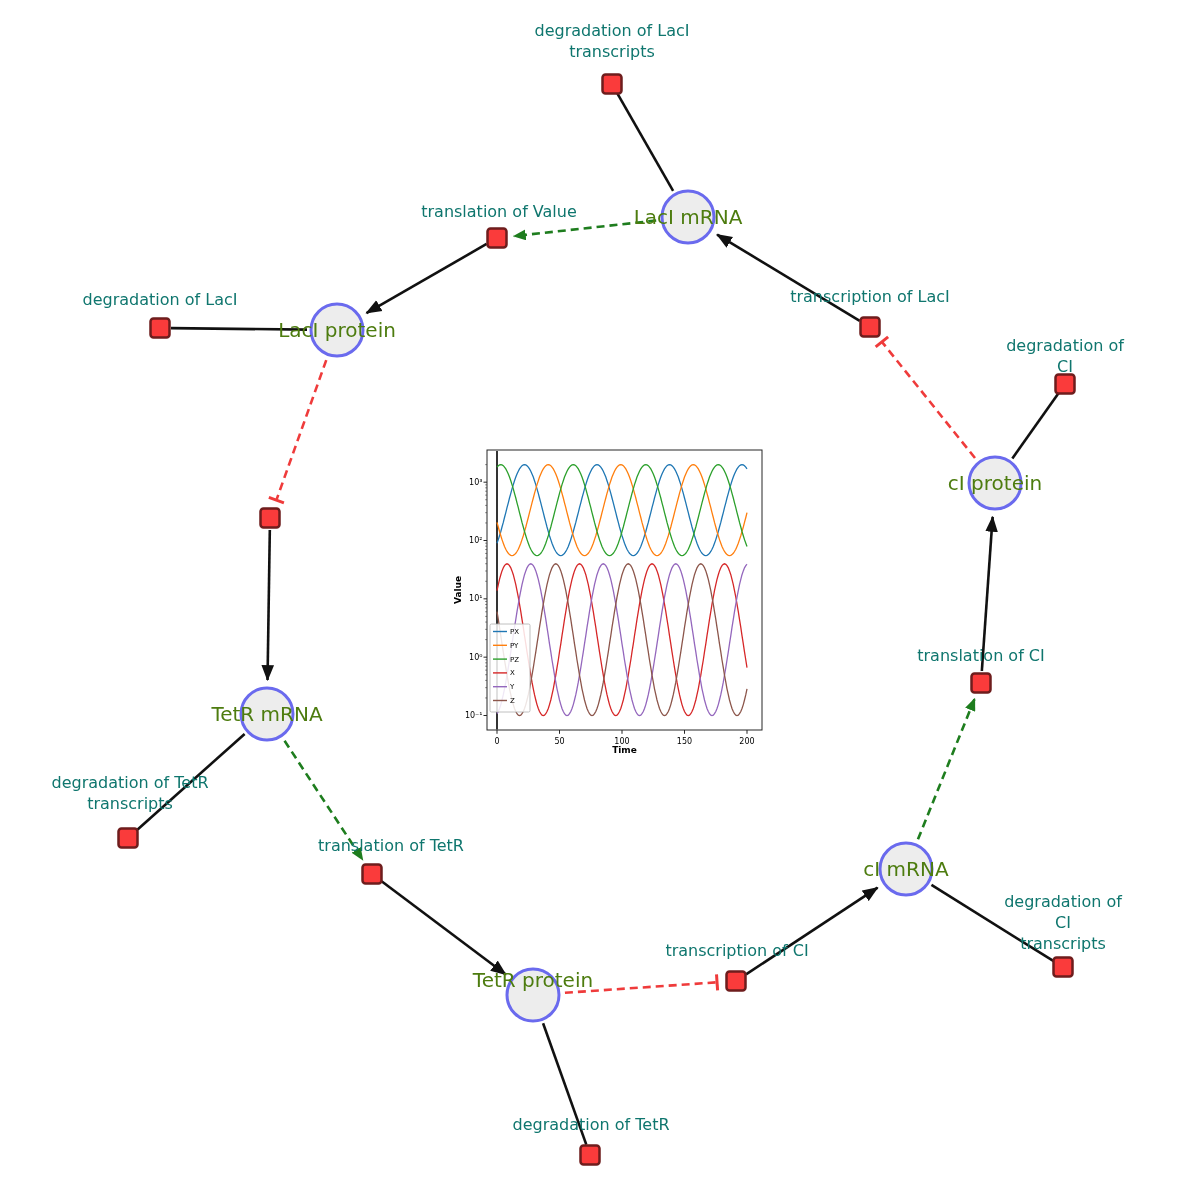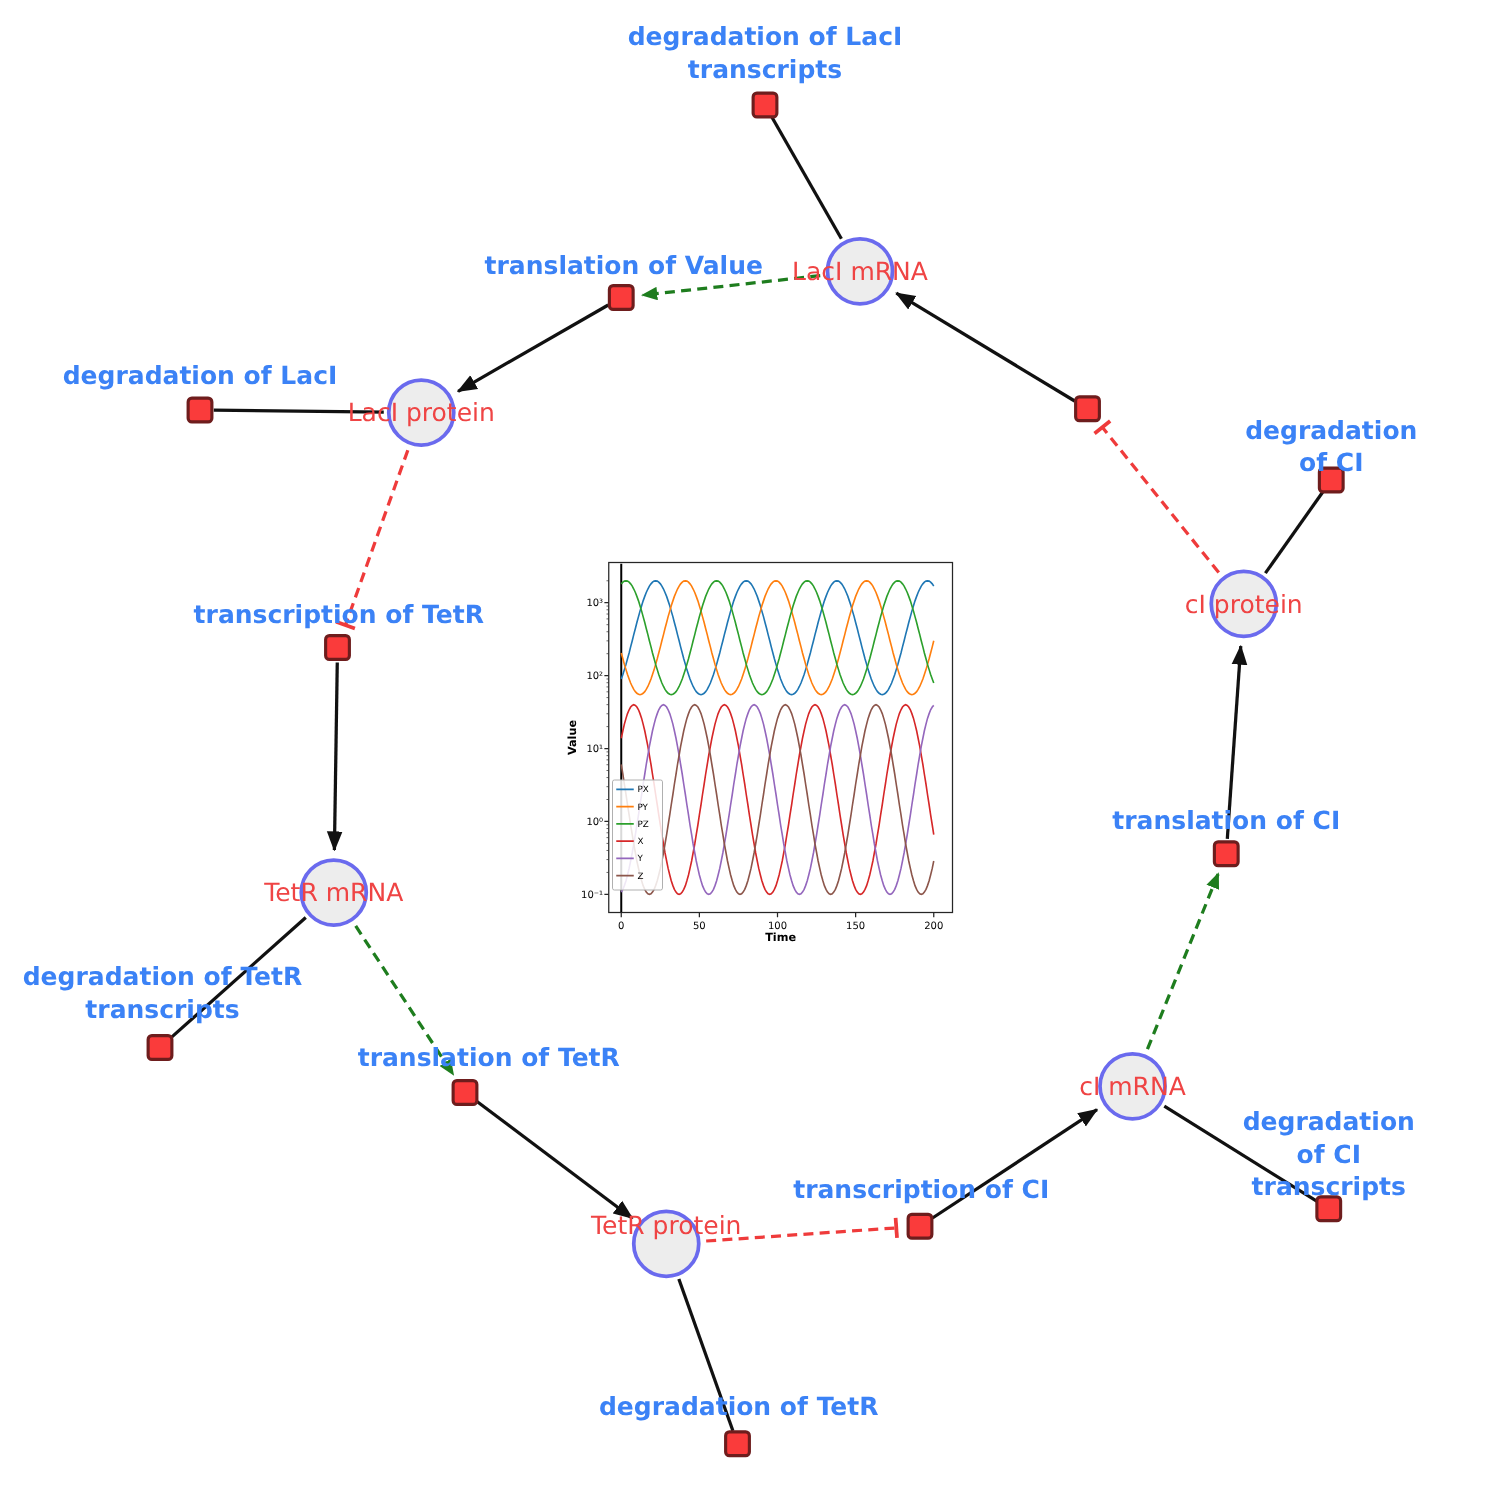--- a/index.html
+++ b/index.html
@@ -1,22 +1,22 @@
 <!DOCTYPE html>
 <html><head>
 <meta charset="utf-8">
 <style>
   html,body{margin:0;padding:0;background:#ffffff;}
   .canvas{position:relative;width:1189px;height:1200px;background:#ffffff;overflow:hidden;
           font-family:"DejaVu Sans","Liberation Sans",sans-serif;}
   #net-svg{position:absolute;left:0;top:0;z-index:1;}
   #labels{position:absolute;left:0;top:0;width:100%;height:100%;z-index:2;pointer-events:none;}
   .label{position:absolute;transform:translate(-50%,-50%);text-align:center;white-space:pre-line;line-height:1.3;}
-  .sp-label{font-size:20px;font-weight:400;color:#ef4444;}
-  .rx-label{font-size:20px;font-weight:700;color:#3b82f6;}
+  .sp-label{font-size:20px;font-weight:400;color:#4d7c0f;}
+  .rx-label{font-size:16px;font-weight:400;color:#0f766e;}
   #chart-svg{position:absolute;left:450px;top:438px;z-index:3;}
   #chart-svg text{font-family:"DejaVu Sans","Liberation Sans",sans-serif;fill:#000;}
 </style>
 </head>
 <body>
 
 <div class="canvas">
   <svg id="net-svg" width="1189" height="1200">
       <defs>
         <marker id="arrow-black" viewBox="0 0 14 12" refX="13" refY="6" markerWidth="16" markerHeight="14" orient="auto" markerUnits="userSpaceOnUse">
@@ -69,23 +69,23 @@
   <div id="labels">
       <div class="label sp-label" style="left: 688px; top: 217px;">LacI mRNA</div>
       <div class="label sp-label" style="left: 337px; top: 330px; text-align: center;">LacI protein</div>
       <div class="label sp-label" style="left: 995px; top: 483px;">cI protein</div>
       <div class="label sp-label" style="left: 267px; top: 714px;">TetR mRNA</div>
       <div class="label sp-label" style="left: 906px; top: 869px;">cI mRNA</div>
       <div class="label sp-label" style="left: 533px; top: 980px;">TetR protein</div>
       <div class="label rx-label" style="left: 612px; top: 42px;">degradation of LacI
 transcripts</div>
       <div class="label rx-label" style="left: 499px; top: 212px;">translation of Value</div>
+      <div class="label rx-label" style="left: 870px; top: 297px;">transcription of LacI</div>
       <div class="label rx-label" style="left: 160px; top: 300px;">degradation of LacI</div>
       <div class="label rx-label" style="left: 1065px; top: 357px;">degradation of CI</div>
-      <div class="label rx-label" style="left: 271px; top: 491px;">transcription of TetR</div>
       <div class="label rx-label" style="left: 130px; top: 794px;">degradation of TetR
 transcripts</div>
       <div class="label rx-label" style="left: 372px; top: 846px; margin-left: 19px;">translation of TetR</div>
       <div class="label rx-label" style="left: 981px; top: 656px;">translation of CI</div>
       <div class="label rx-label" style="left: 737px; top: 951px;">transcription of CI</div>
       <div class="label rx-label" style="left: 1063px; top: 923px;">degradation of CI
 transcripts</div>
       <div class="label rx-label" style="left: 591px; top: 1125px;">degradation of TetR</div>
     </div>
   <svg id="chart-svg" width="322" height="322">

